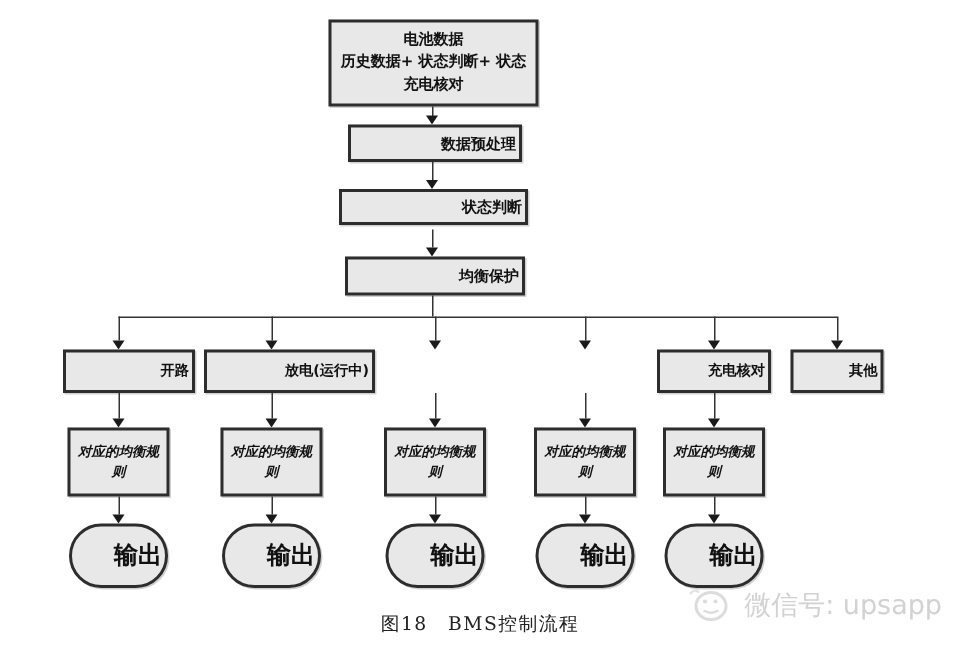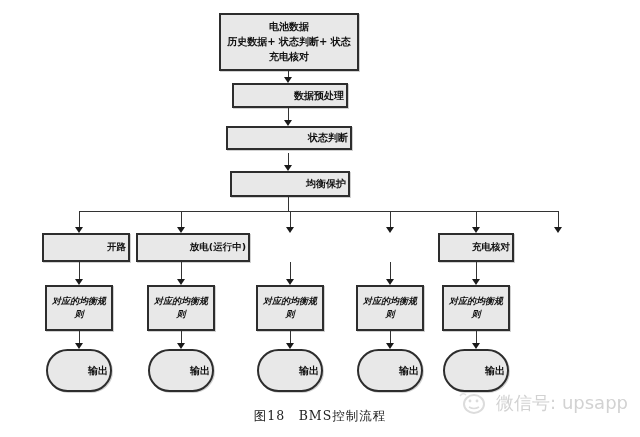--- a/index.html
+++ b/index.html
@@ -12,21 +12,21 @@
     position:absolute;background:#e8e8e8;border:2px solid #2d2d2d;
     display:flex;align-items:center;justify-content:flex-end;text-align:center;
     color:#111;font-weight:bold;box-sizing:border-box;
     box-shadow:1px 1px 0 rgba(0,0,0,0.18);
   }
   .node .lbl{padding:0 2px;}
   .top-box{flex-direction:column;justify-content:space-evenly;font-size:10px;line-height:1.25;padding:3px 2px;}
   .stack-box{font-size:10px;}
   .branch-box{font-size:9.5px;}
   .rule-box{font-size:9px;font-style:italic;}
-  .oval{border-radius:22px;font-size:10px;}
+  .oval{border-radius:22px;font-size:16px;}
   .vline{position:absolute;width:1px;background:#333;}
   .hline{position:absolute;height:1px;background:#333;}
   .arrow-down{
     position:absolute;width:0;height:0;
     border-left:4px solid transparent;border-right:4px solid transparent;
     border-top:6px solid #1a1a1a;
   }
   .caption{
     position:absolute;left:0;top:408px;width:640px;text-align:center;
     font-family:"DejaVu Serif","Liberation Serif",serif;
@@ -88,20 +88,23 @@
 
   <div class="node branch-box" style="left:42px;top:233px;width:88px;height:29px;">
     <span class="lbl">开路</span>
   </div>
   <div class="node branch-box" style="left:136px;top:233px;width:114px;height:29px;">
     <span class="lbl">放电(运行中)</span>
   </div>
   <div class="node branch-box" style="left:438px;top:233px;width:76px;height:29px;">
     <span class="lbl">充电核对</span>
   </div>
+  <div class="node branch-box" style="left:527px;top:233px;width:62px;height:29px;">
+    <span class="lbl">其他</span>
+  </div>
 
   <div class="vline" style="left:79px;top:262px;height:17px;"></div>
   <div class="arrow-down" style="left:75px;top:279px;"></div>
   <div class="vline" style="left:181px;top:262px;height:17px;"></div>
   <div class="arrow-down" style="left:177px;top:279px;"></div>
   <div class="vline" style="left:290px;top:262px;height:17px;"></div>
   <div class="arrow-down" style="left:286px;top:279px;"></div>
   <div class="vline" style="left:390px;top:262px;height:17px;"></div>
   <div class="arrow-down" style="left:386px;top:279px;"></div>
   <div class="vline" style="left:476px;top:262px;height:17px;"></div>

